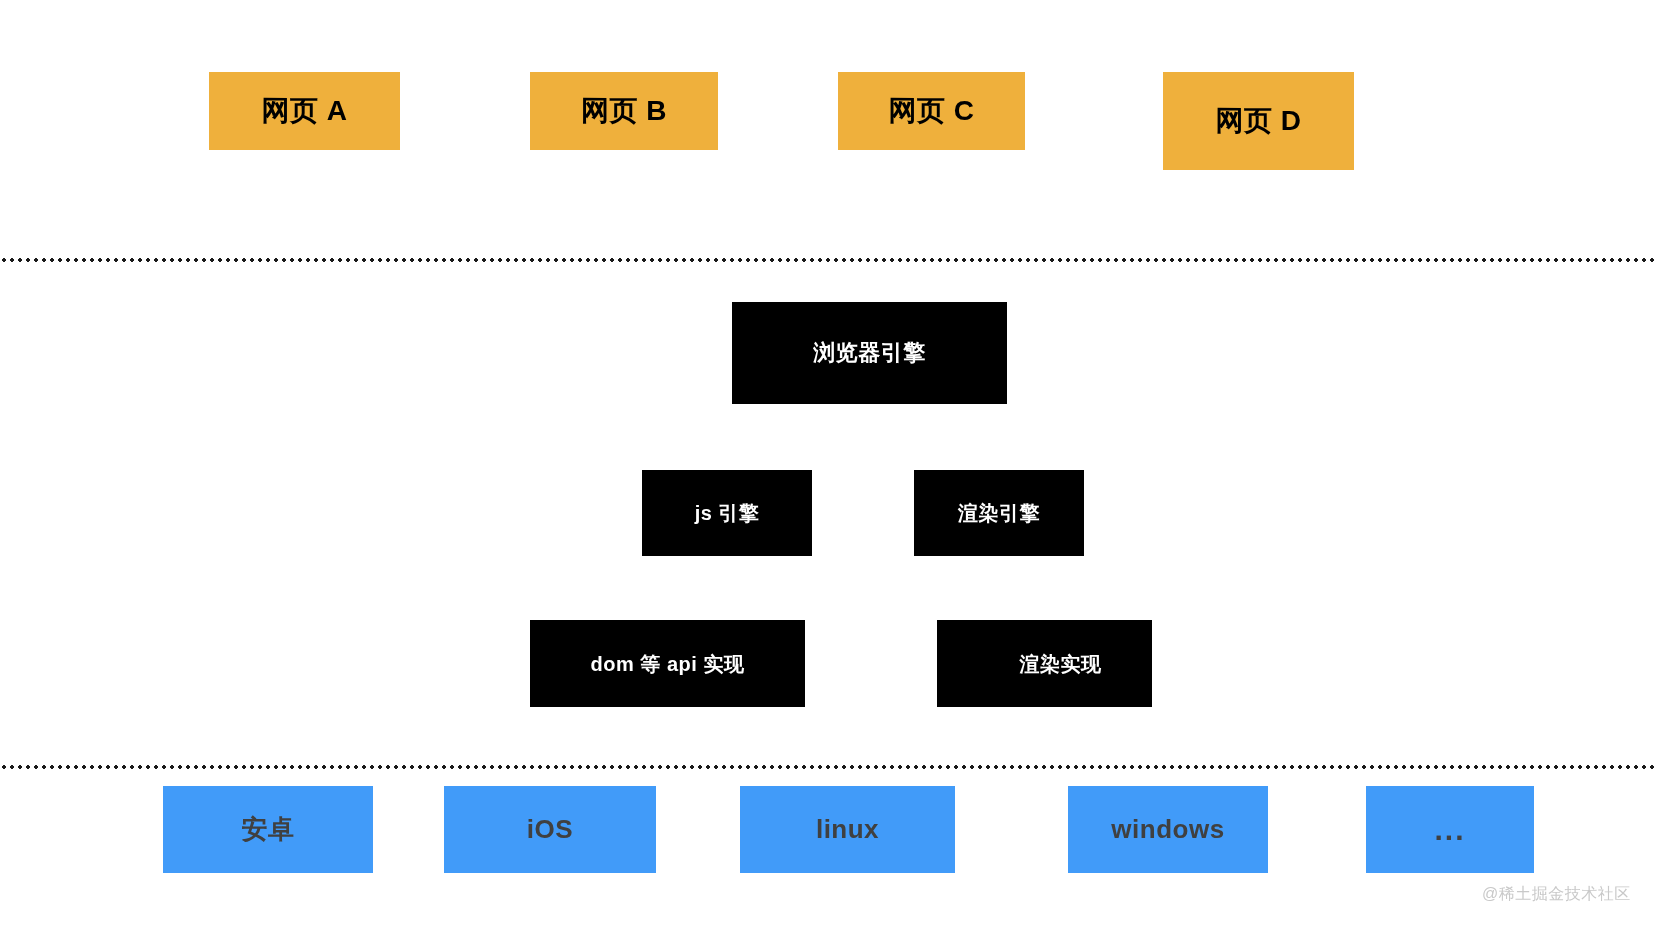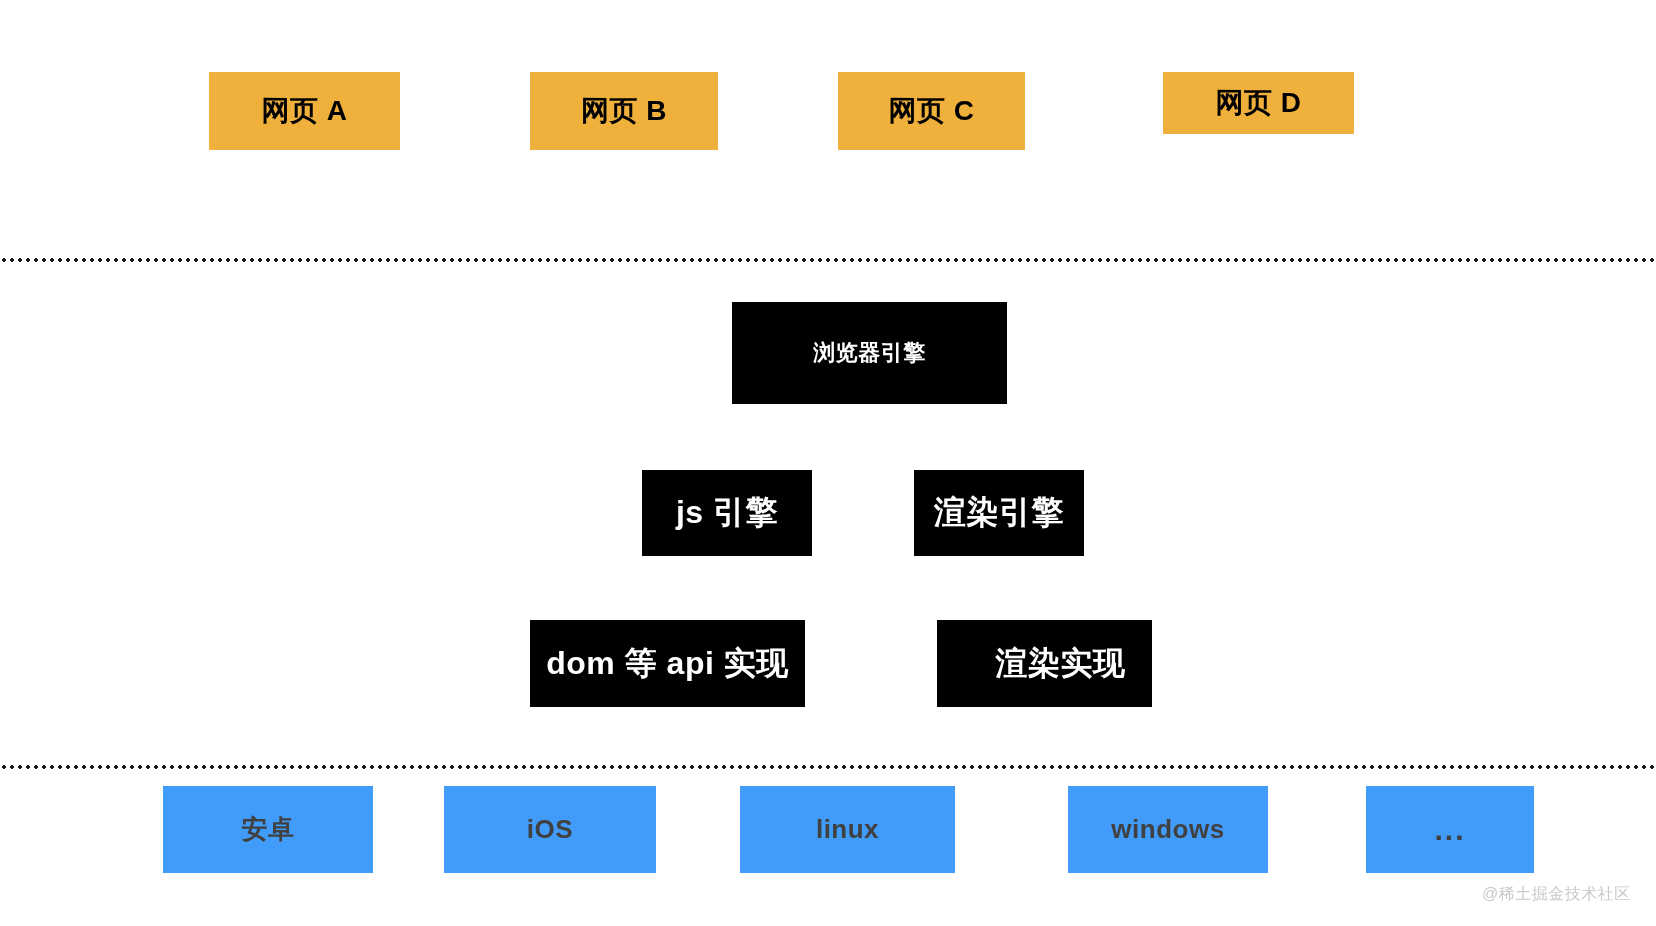--- a/index.html
+++ b/index.html
@@ -42,21 +42,21 @@
     font-weight: 700;
   }
 
   .node-engine {
     background: #000000;
     color: #ffffff;
     font-weight: 700;
   }
 
   .node-engine.size-lg { font-size: 22px; }
-  .node-engine.size-md { font-size: 32px; }
+  .node-engine.size-md { font-size: 20px; }
 
   .node-os {
     background: #419bf9;
     color: #404040;
     font-size: 26px;
     font-weight: 700;
   }
 
   .node-os.is-ellipsis {
     font-size: 30px;
@@ -91,21 +91,21 @@
 
   <div class="node node-page" style="left: 209px; top: 72px; width: 191px; height: 78px; background: rgb(239, 176, 60);">
     <span>网页 A</span>
   </div>
   <div class="node node-page" style="left: 530px; top: 72px; width: 188px; height: 78px; background: rgb(239, 176, 60);">
     <span>网页 B</span>
   </div>
   <div class="node node-page" style="left: 838px; top: 72px; width: 187px; height: 78px; background: rgb(239, 176, 60);">
     <span>网页 C</span>
   </div>
-  <div class="node node-page" style="left: 1163px; top: 72px; width: 191px; height: 62px; background: rgb(239, 176, 60); justify-content: center;">
+  <div class="node node-page" style="left: 1163px; top: 72px; width: 191px; height: 98px; background: rgb(239, 176, 60); justify-content: center;">
     <span>网页 D</span>
   </div>
 
   <div class="divider" style="top: 258px;"></div>
 
   <div class="node node-engine size-lg" style="left: 732px; top: 302px; width: 275px; height: 102px; background: rgb(0, 0, 0); color: rgb(255, 255, 255);">
     <span>浏览器引擎</span>
   </div>
 
   <div class="node node-engine size-md" style="left: 642px; top: 470px; width: 170px; height: 86px; background: rgb(0, 0, 0); color: rgb(255, 255, 255);">

